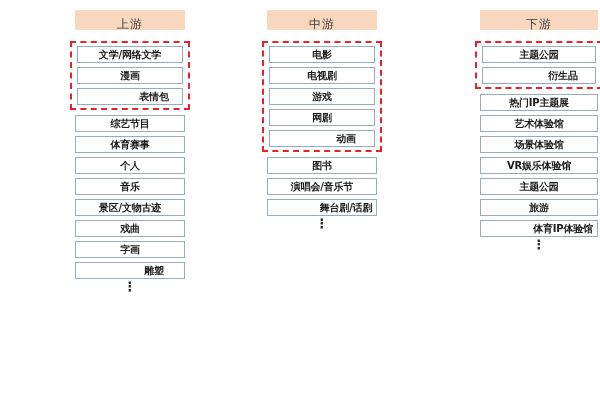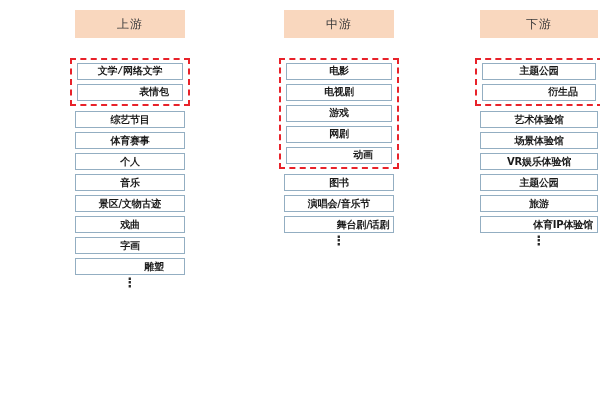--- a/index.html
+++ b/index.html
@@ -23,40 +23,39 @@
 
   .column {
     position: absolute;
     top: 10px;
     display: flex;
     flex-direction: column;
     align-items: stretch;
   }
 
   .col-upstream   { left: 75px;  width: 110px; }
-  .col-midstream  { left: 284px; width: 110px; }
+  .col-midstream  { left: 267px; width: 110px; }
   .col-downstream { left: 480px; width: 118px; }
 
   .col-header {
-    height: 28px;
+    height: 20px;
     line-height: 28px;
     text-align: center;
     font-size: 12px;
     color: #3b3b3b;
     letter-spacing: 1px;
     background: #f9d7be;
     margin-bottom: 4px;
     user-select: none;
   }
 
   .group {
     position: relative;
     padding: 3px 5px 3px 5px;
-    margin: 16px -5px 1px -5px;
-    font-family: Liberation Mono, monospace;
+    margin: 7px -5px 1px -5px;
   }
 
   .group-highlight {
     border: 2px dashed #e8222a;
   }
 
   .node {
     height: 17px;
     line-height: 15px;
     box-sizing: border-box;
@@ -99,20 +98,21 @@
 </style>
 </head>
 <body>
 
 <div id="diagram">
 
   <div class="column col-upstream">
     <div class="col-header">上游</div>
     <div class="group group-highlight">
       <div class="node">文学/网络文学</div>
+      <div class="node">漫画</div>
       <div class="node">表情包</div>
     </div>
     <div class="rest">
       <div class="node">综艺节目</div>
       <div class="node">体育赛事</div>
       <div class="node">个人</div>
       <div class="node">音乐</div>
       <div class="node">景区/文物古迹</div>
       <div class="node">戏曲</div>
       <div class="node">字画</div>
@@ -138,20 +138,21 @@
     <div class="ellipsis">⋮</div>
   </div>
 
   <div class="column col-downstream">
     <div class="col-header">下游</div>
     <div class="group group-highlight">
       <div class="node">主题公园</div>
       <div class="node">衍生品</div>
     </div>
     <div class="rest">
+      <div class="node">热门IP主题展</div>
       <div class="node">艺术体验馆</div>
       <div class="node">场景体验馆</div>
       <div class="node">VR娱乐体验馆</div>
       <div class="node">主题公园</div>
       <div class="node">旅游</div>
       <div class="node">体育IP体验馆</div>
     </div>
     <div class="ellipsis">⋮</div>
   </div>
 

